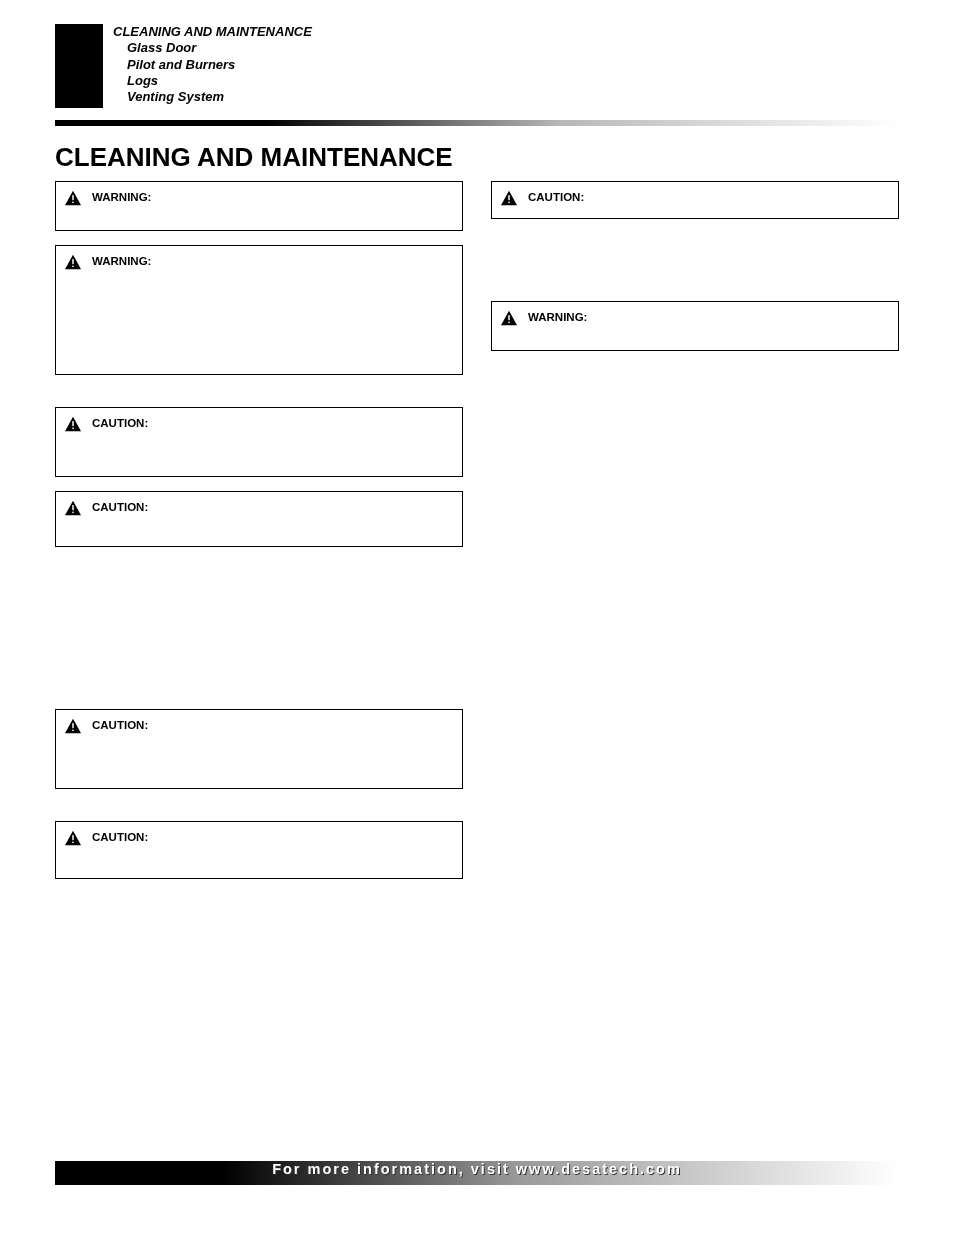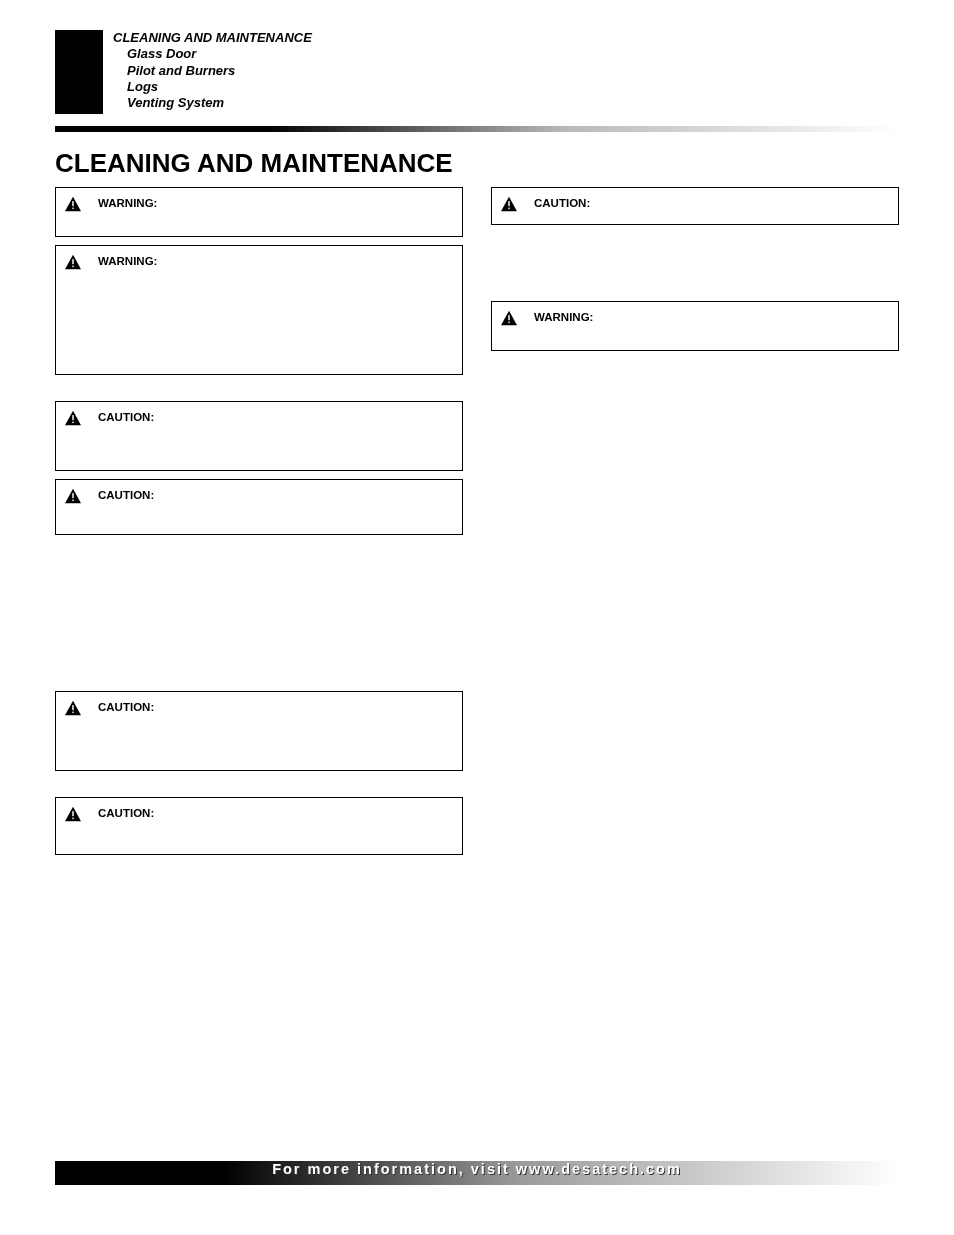--- a/index.html
+++ b/index.html
@@ -1,26 +1,26 @@
 <!DOCTYPE html>
 <html><head>
 <meta charset="utf-8">
 <style>
   *{box-sizing:border-box;margin:0;padding:0}
   body{font-family:Arial,Helvetica,sans-serif;background:#fff;color:#000;width:954px;height:1235px;position:relative;overflow:hidden}
-  .page{padding:30px 55px 0 55px}
+  .page{padding:24px 55px 0 55px}
   .top-block{display:flex;align-items:flex-start;margin-bottom:12px}
   .black-sq{width:48px;height:84px;background:#000;margin-right:10px;flex-shrink:0}
   .hdr-text{font-weight:bold;font-style:italic;font-size:13px;line-height:1.25}
   .hdr-text .sub{margin-left:14px}
   .grad-bar{height:6px;background:linear-gradient(to right,#000 0%,#000 25%,#b8b8b8 60%,#fff 100%);margin:2px 0 18px 0}
   .columns{display:flex;gap:28px}
   .col{flex:1;min-width:0}
   h1.section{font-family:Arial Black,Arial,sans-serif;font-weight:900;font-size:26px;line-height:1.05;letter-spacing:0;margin-bottom:10px}
-  .box{border:1.5px solid #000;padding:8px 10px 8px 8px;margin-bottom:8px;display:flex;align-items:flex-start;gap:16px}
+  .box{border:1.5px solid #000;padding:8px 10px 8px 8px;margin-bottom:14px;display:flex;align-items:flex-start;gap:10px}
   .box .icon{flex-shrink:0;width:18px;height:16px}
   .box-body{font-size:11.5px;line-height:1.25;color:#fff}
   .box-body strong{color:#000}
   h3.sub{font-weight:bold;font-size:12px;margin:6px 0 4px 0}
   p.body{font-size:11px;line-height:1.35;margin-bottom:10px;color:#fff}
   .footer-grad{position:absolute;left:55px;right:55px;bottom:50px;height:24px;background:linear-gradient(to right,#000 0%,#000 20%,#9a9a9a 55%,#fff 100%);display:flex;align-items:flex-start;justify-content:center}
   .footer-grad span{color:#fff;font-weight:900;font-size:14.5px;letter-spacing:2px;text-shadow:1px 1px 0 #333}
   svg.warn{display:block}
 </style>
 </head>

